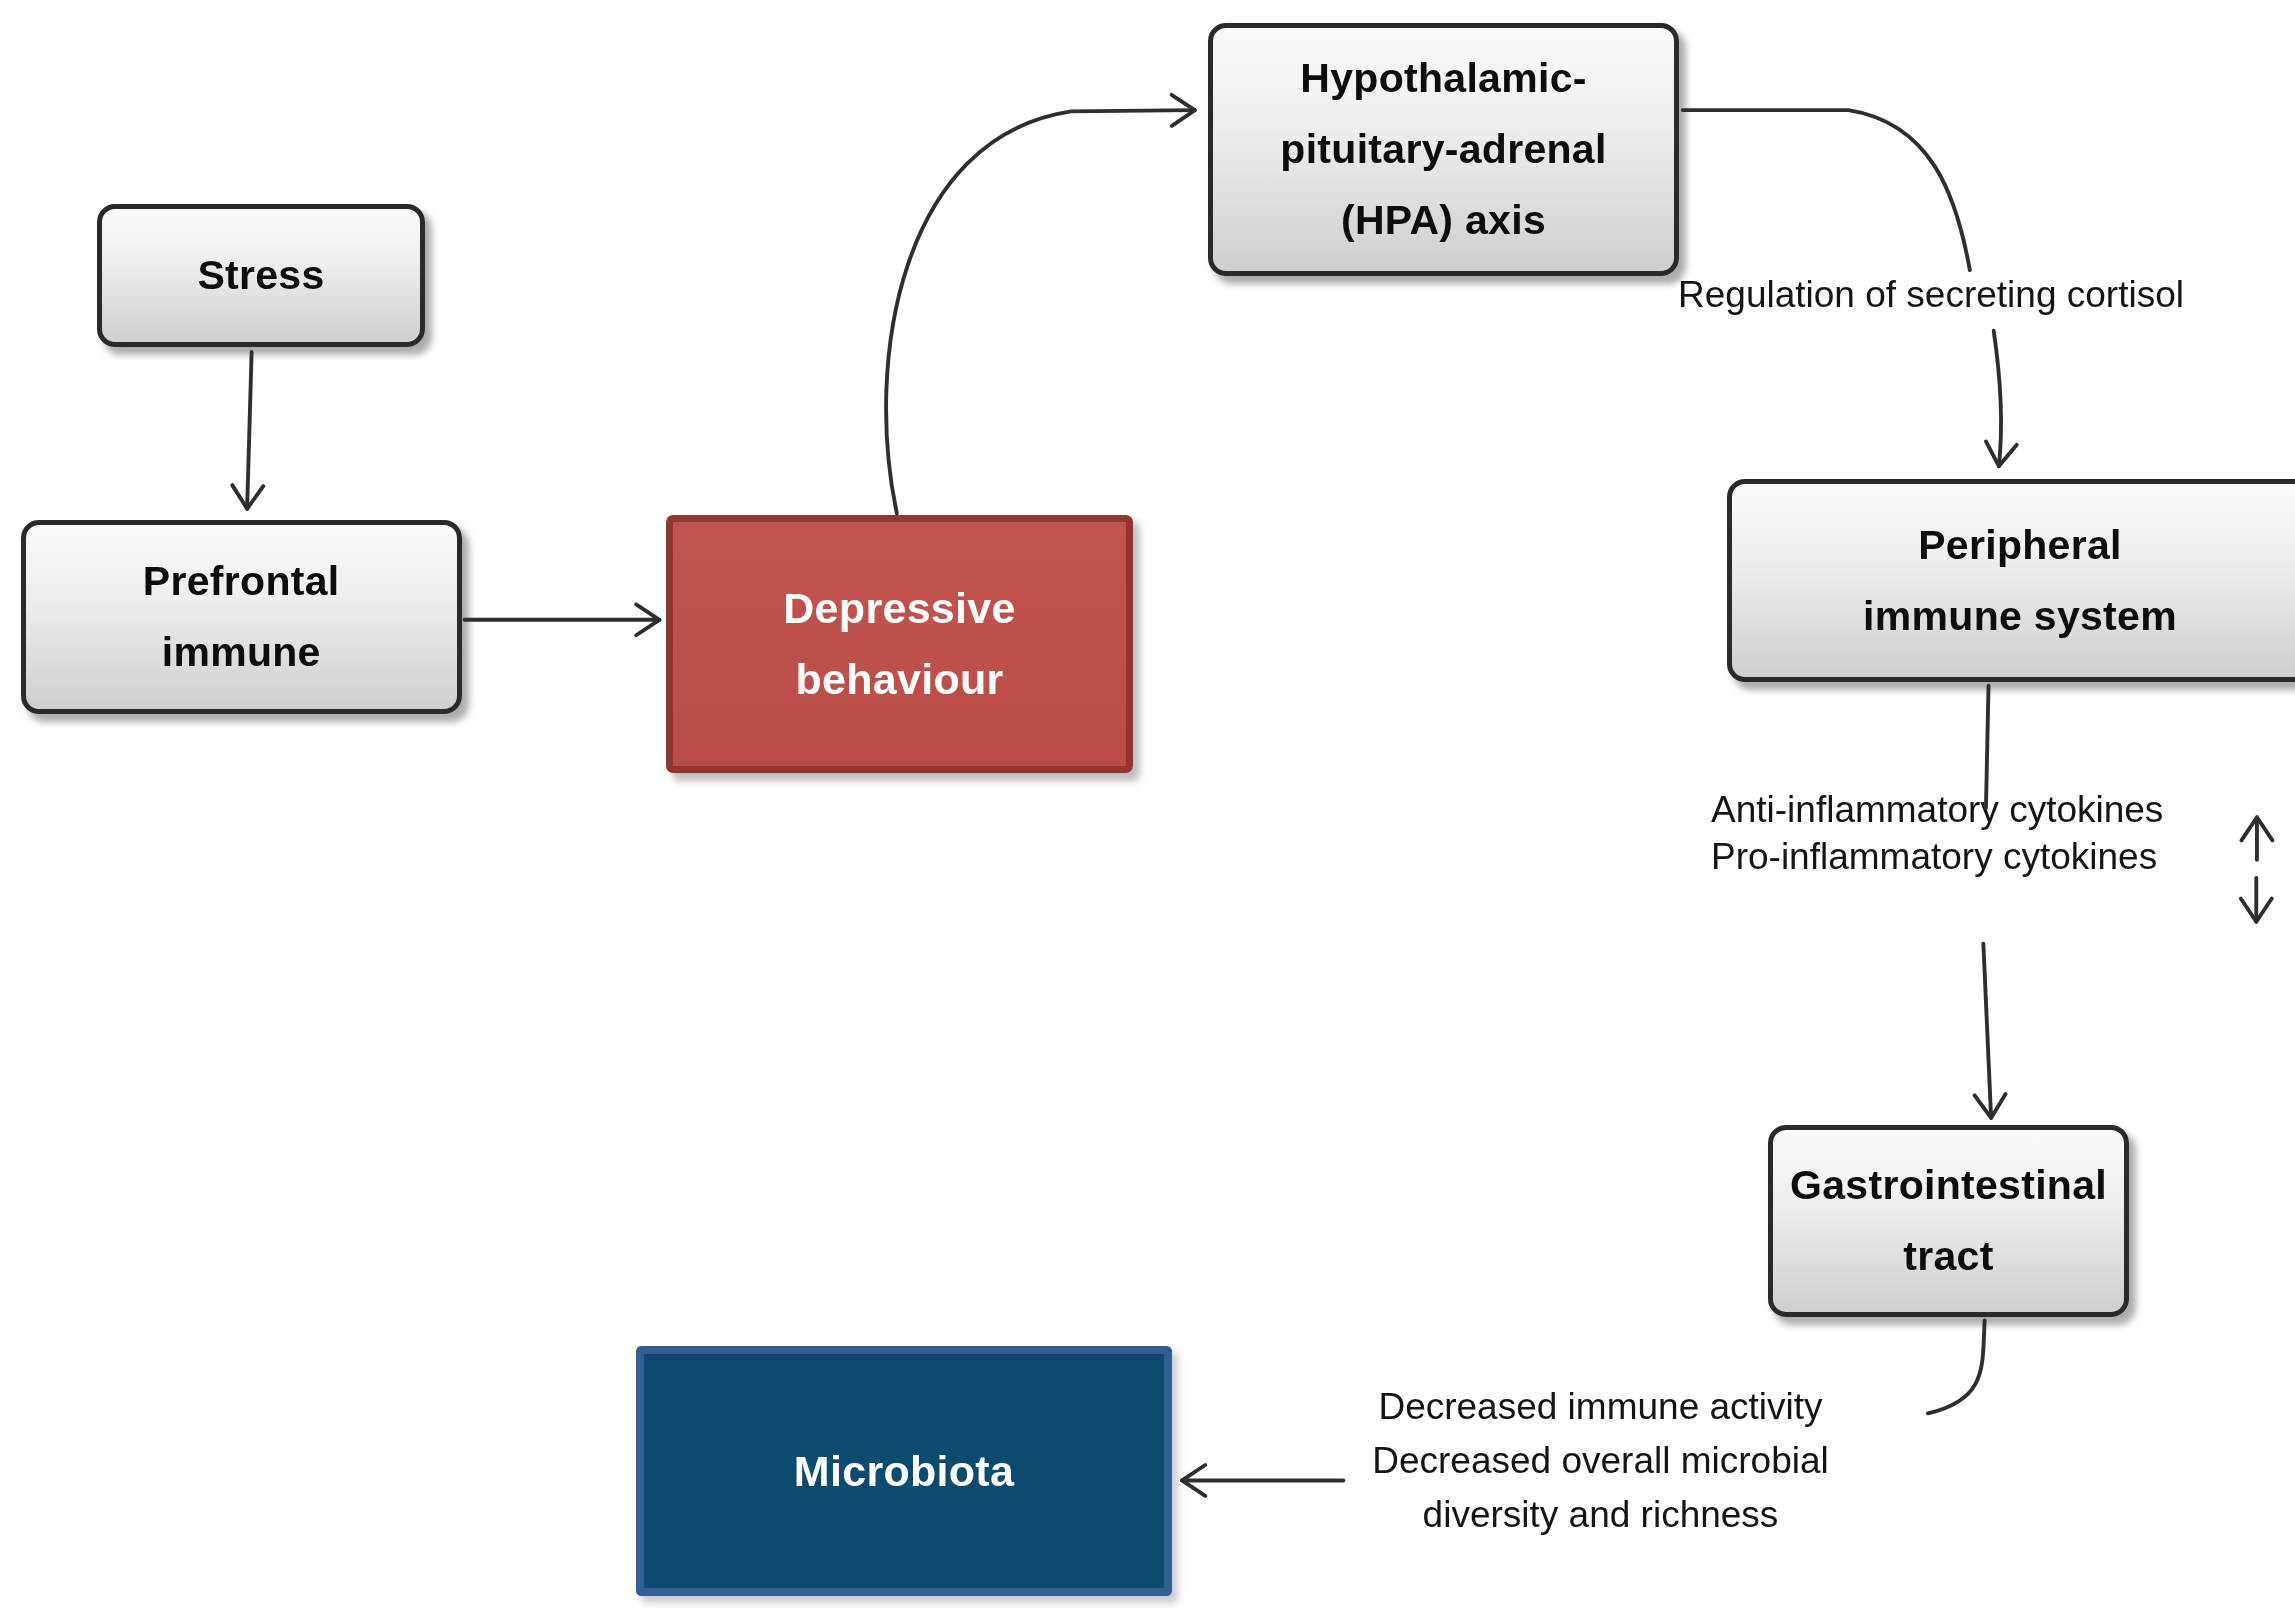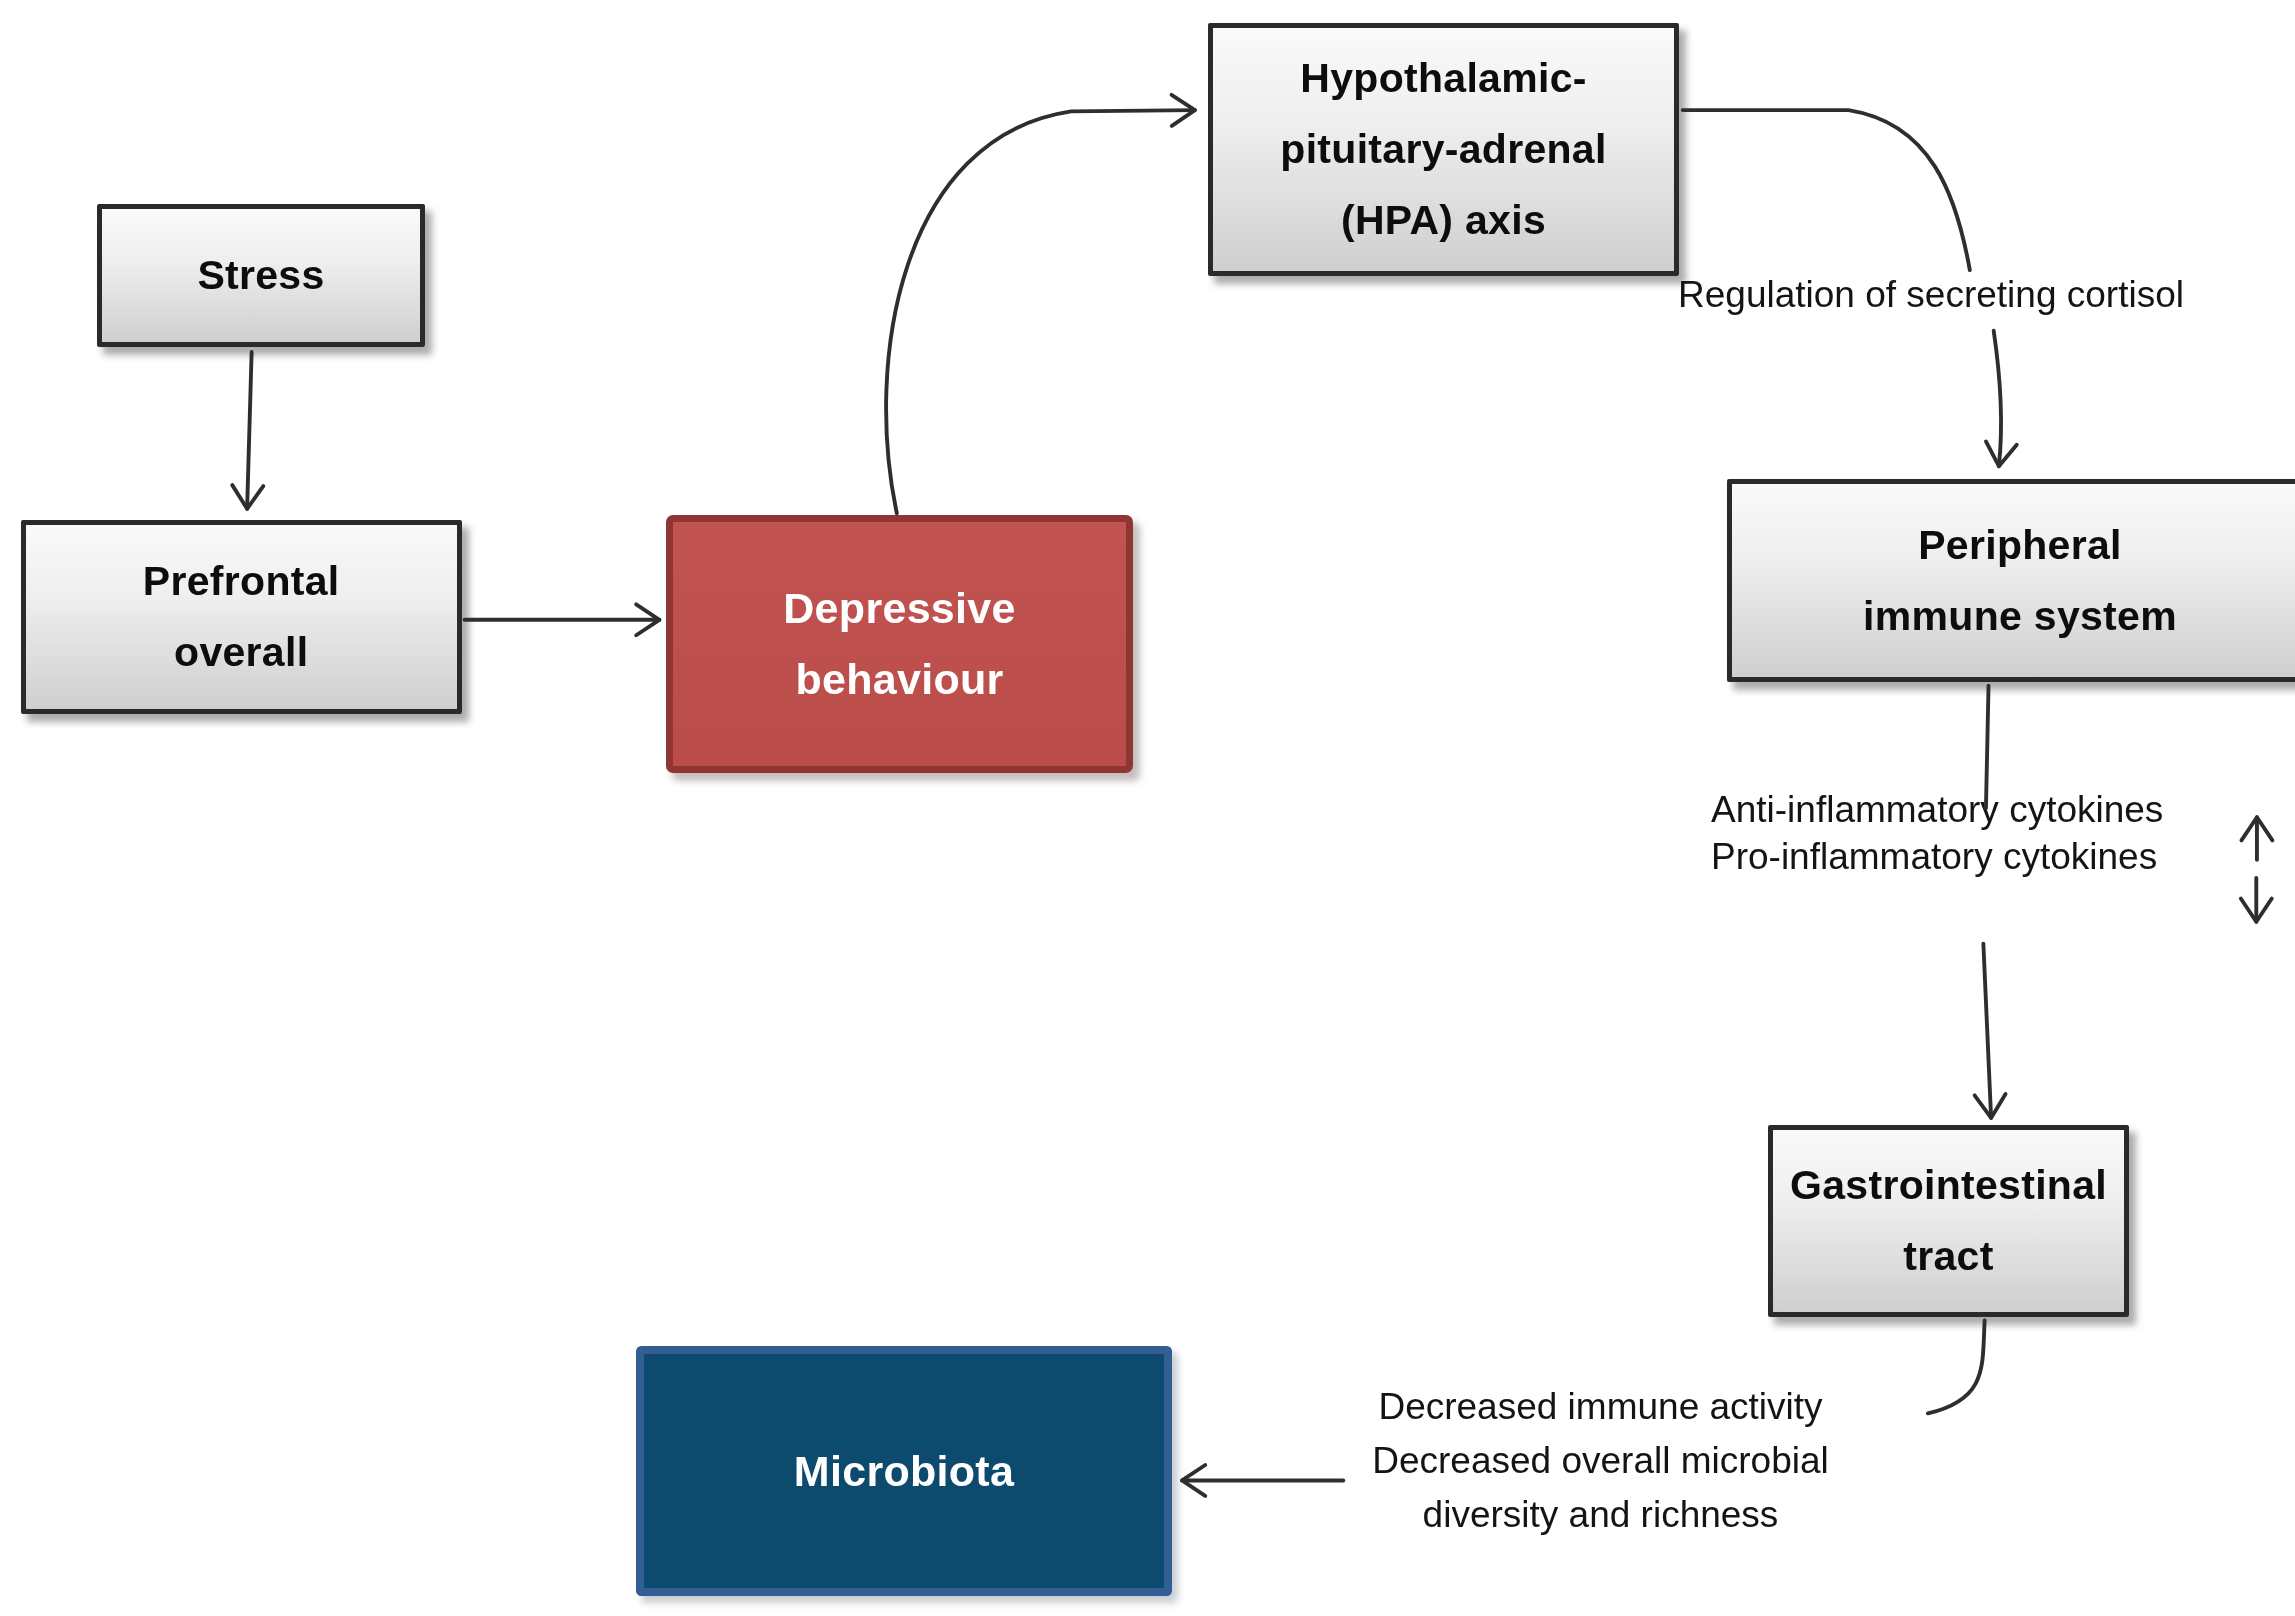--- a/index.html
+++ b/index.html
@@ -15,21 +15,21 @@
     background: #ffffff;
     overflow: hidden;
   }
   .node {
     position: absolute;
     display: flex;
     align-items: center;
     justify-content: center;
     text-align: center;
     box-sizing: border-box;
-    border-radius: 2px;
+    border-radius: 18px;
   }
   .node .label {
     white-space: pre-line;
     font-weight: bold;
     font-size: 41px;
     line-height: 71px;
     color: #0d0d0d;
     letter-spacing: 0.3px;
   }
   .node.gray {
@@ -95,21 +95,21 @@
 <body>
 
 <div id="canvas">
 
   <div class="node gray" id="node-stress">
     <span class="label">Stress</span>
   </div>
 
   <div class="node gray" id="node-prefrontal">
     <span class="label">Prefrontal
-overall</span>
+immune</span>
   </div>
 
   <div class="node red" id="node-depressive">
     <span class="label">Depressive
 behaviour</span>
   </div>
 
   <div class="node gray" id="node-hpa">
     <span class="label">Hypothalamic-
 pituitary-adrenal

